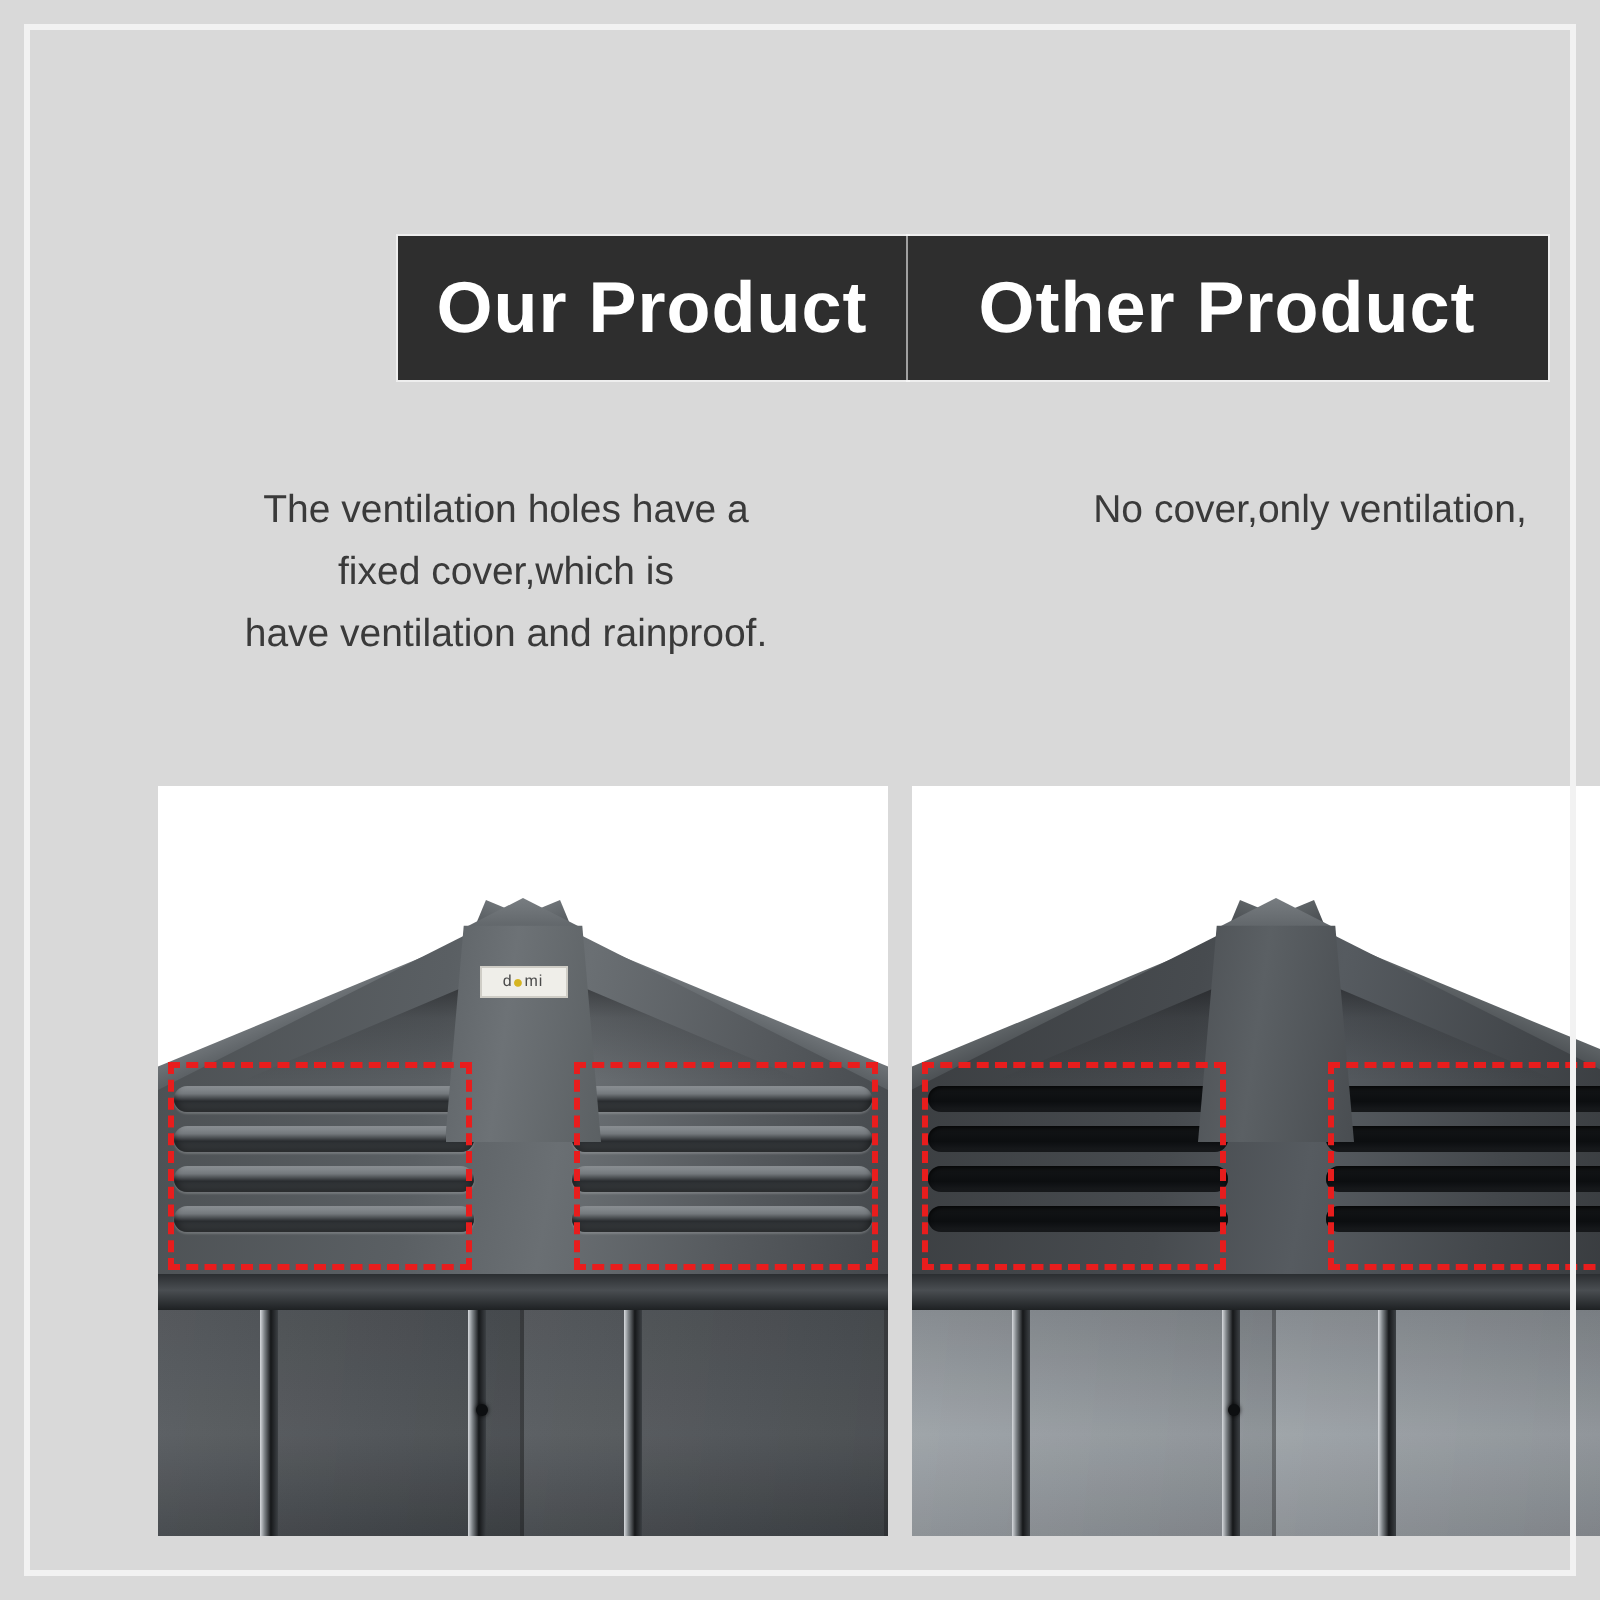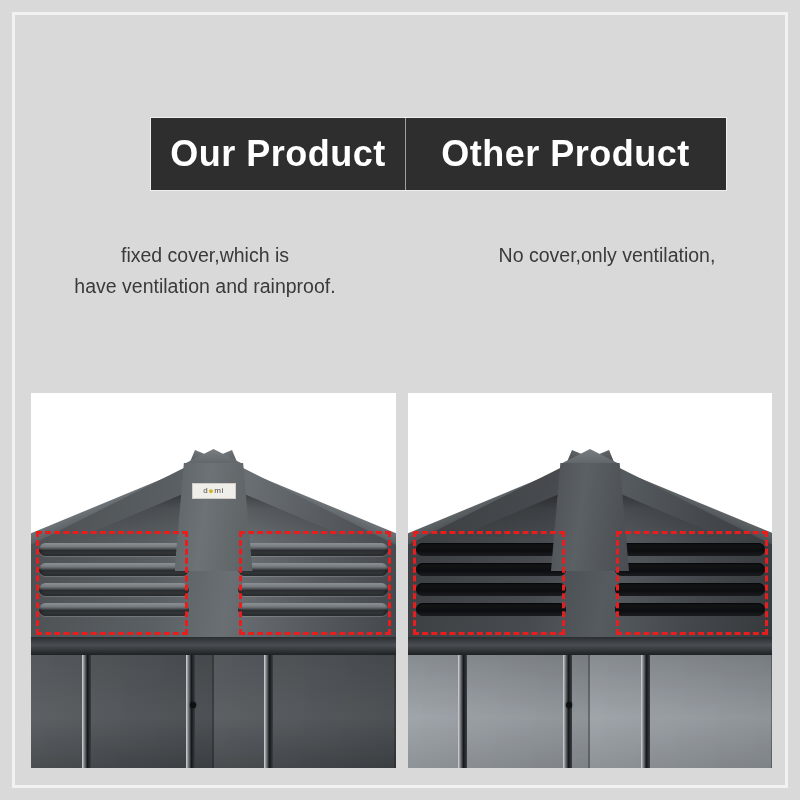--- a/index.html
+++ b/index.html
@@ -21,20 +21,21 @@
     width: 776px; height: 776px;
     border: 3px solid #f2f2f2;
     pointer-events: none;
     z-index: 5;
   }
 
   .stage {
     position: absolute;
     inset: 0;
     background: #d9d9d9;
+    margin-left: 48px;
   }
 
   
   .header-row {
     position: absolute;
     left: 0; top: 113px;
     width: 800px; height: 82px;
     display: flex;
     align-items: center;
     justify-content: center;
@@ -279,20 +280,21 @@
 
   <div class="header-row">
     <div class="banner banner-left">Our Product</div>
 
 
     <div class="banner banner-right">Other Product</div>
   </div>
 
   <div class="desc-row">
     <div class="desc desc-left">
+      <div>The ventilation holes have a</div>
       <div>fixed cover,which is</div>
       <div>have ventilation and rainproof.</div>
     </div>
     <div class="desc desc-right">
       <div>No cover,only ventilation,</div>
     </div>
   </div>
 
   <div class="photos">
 

